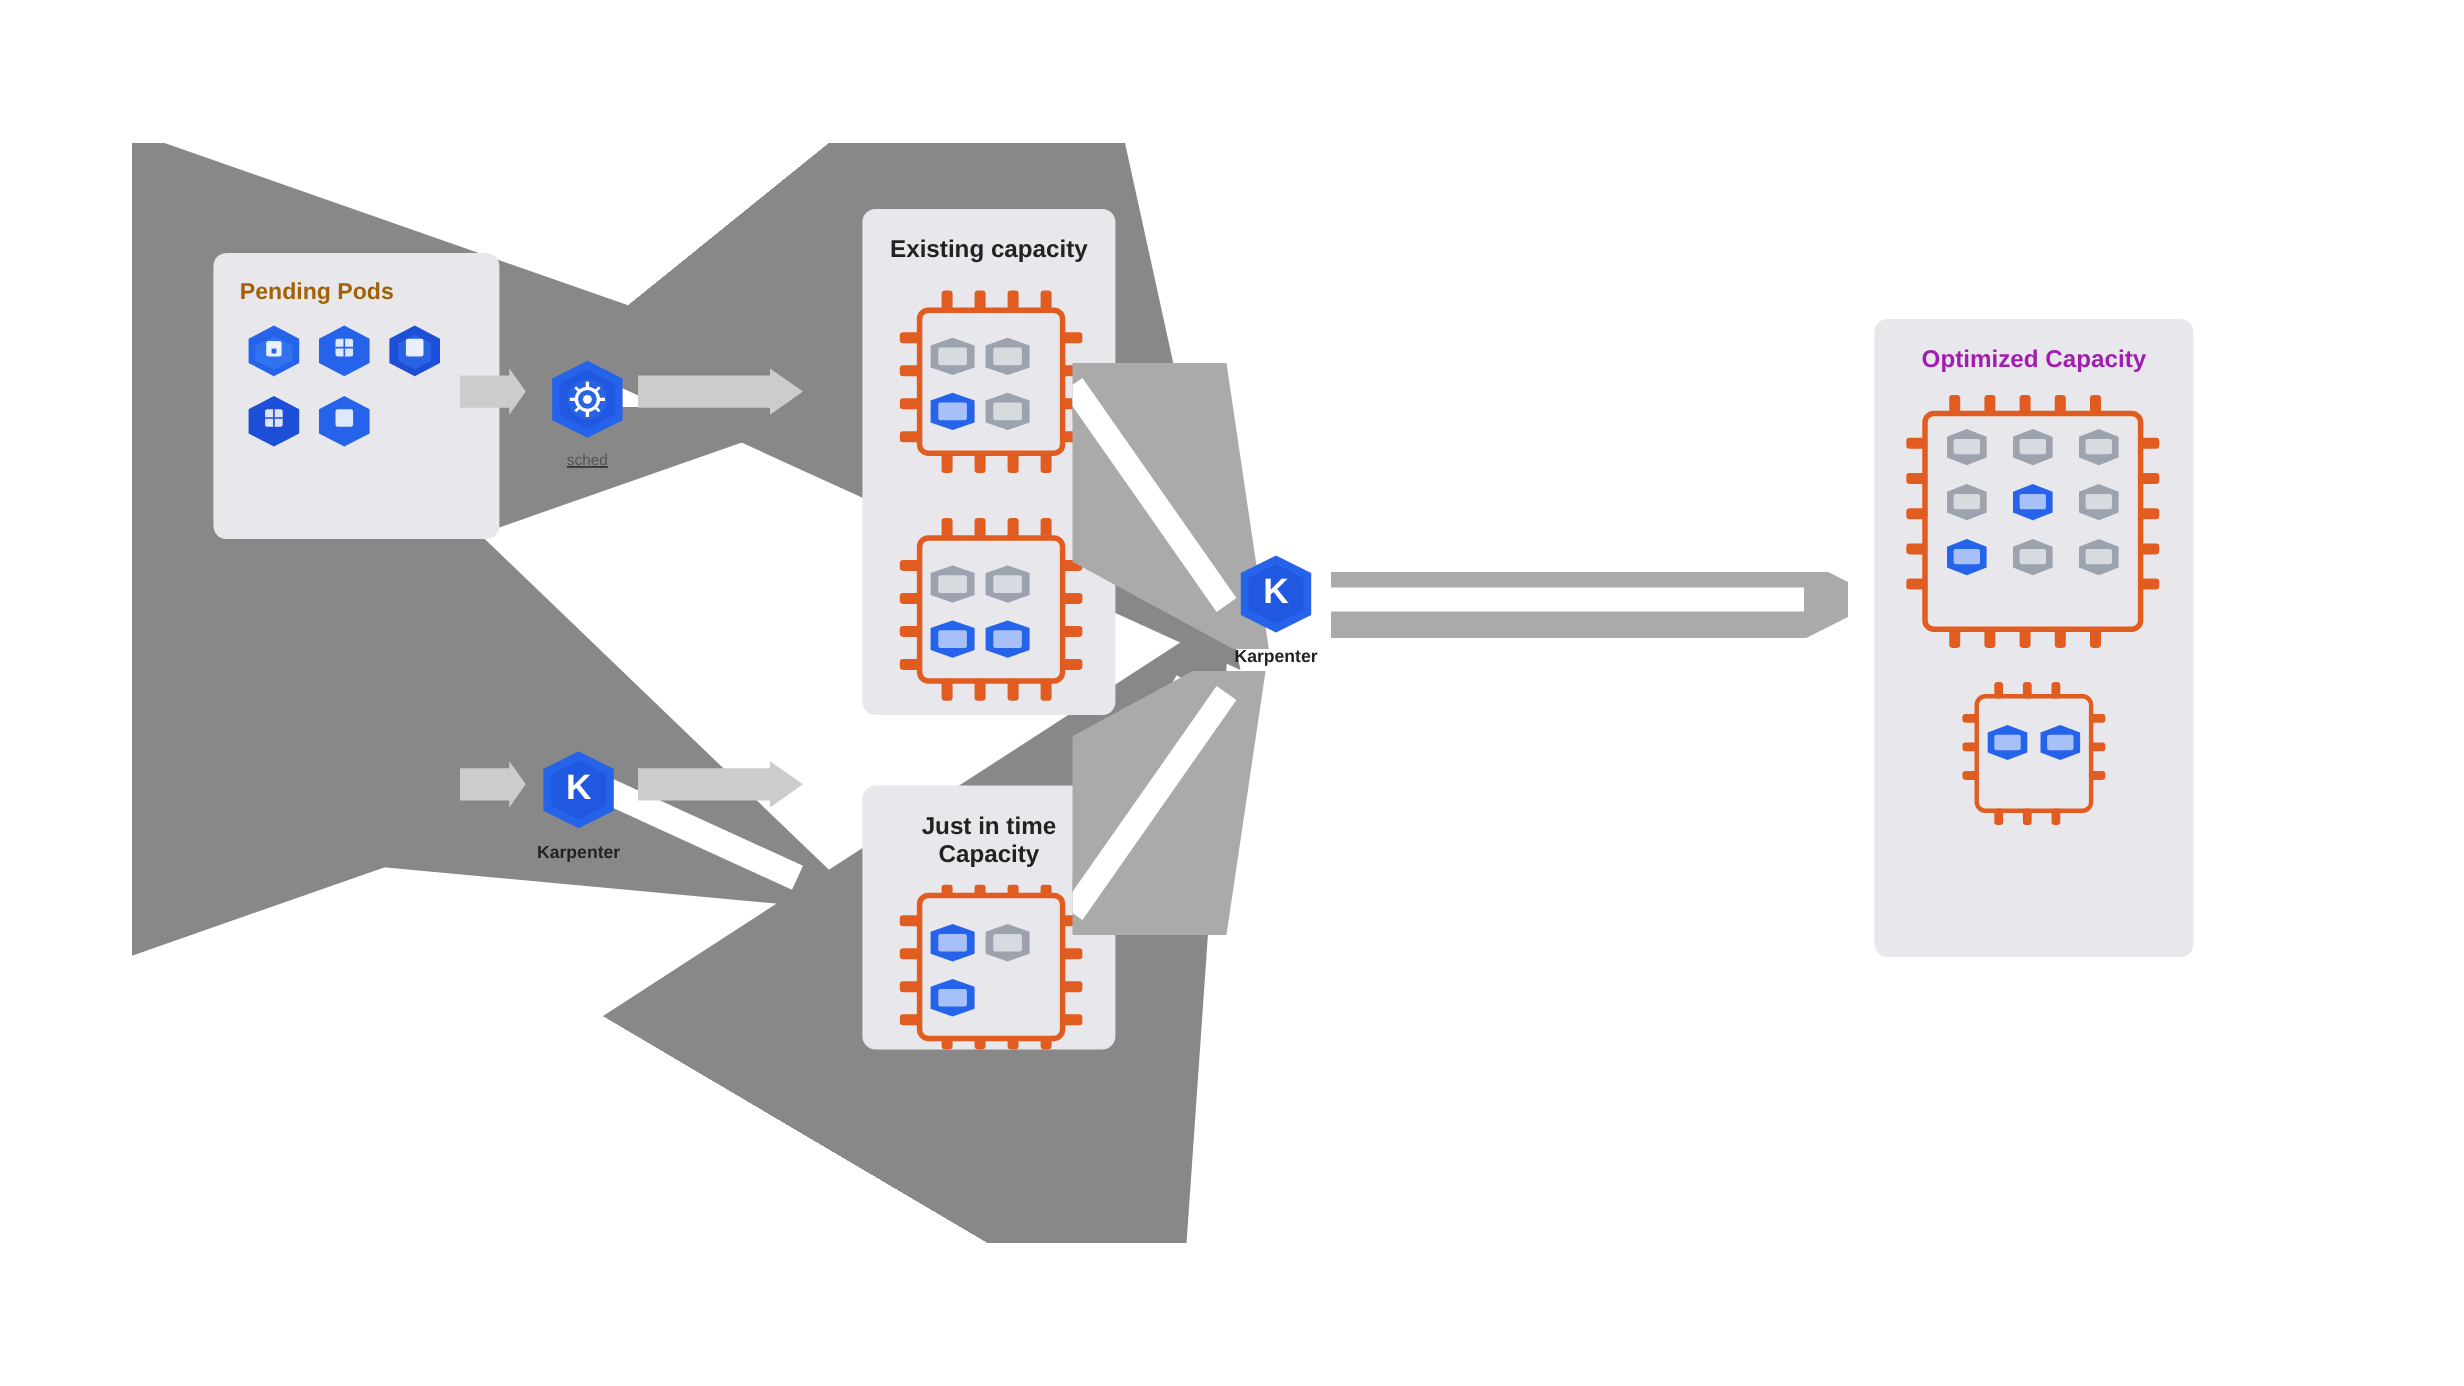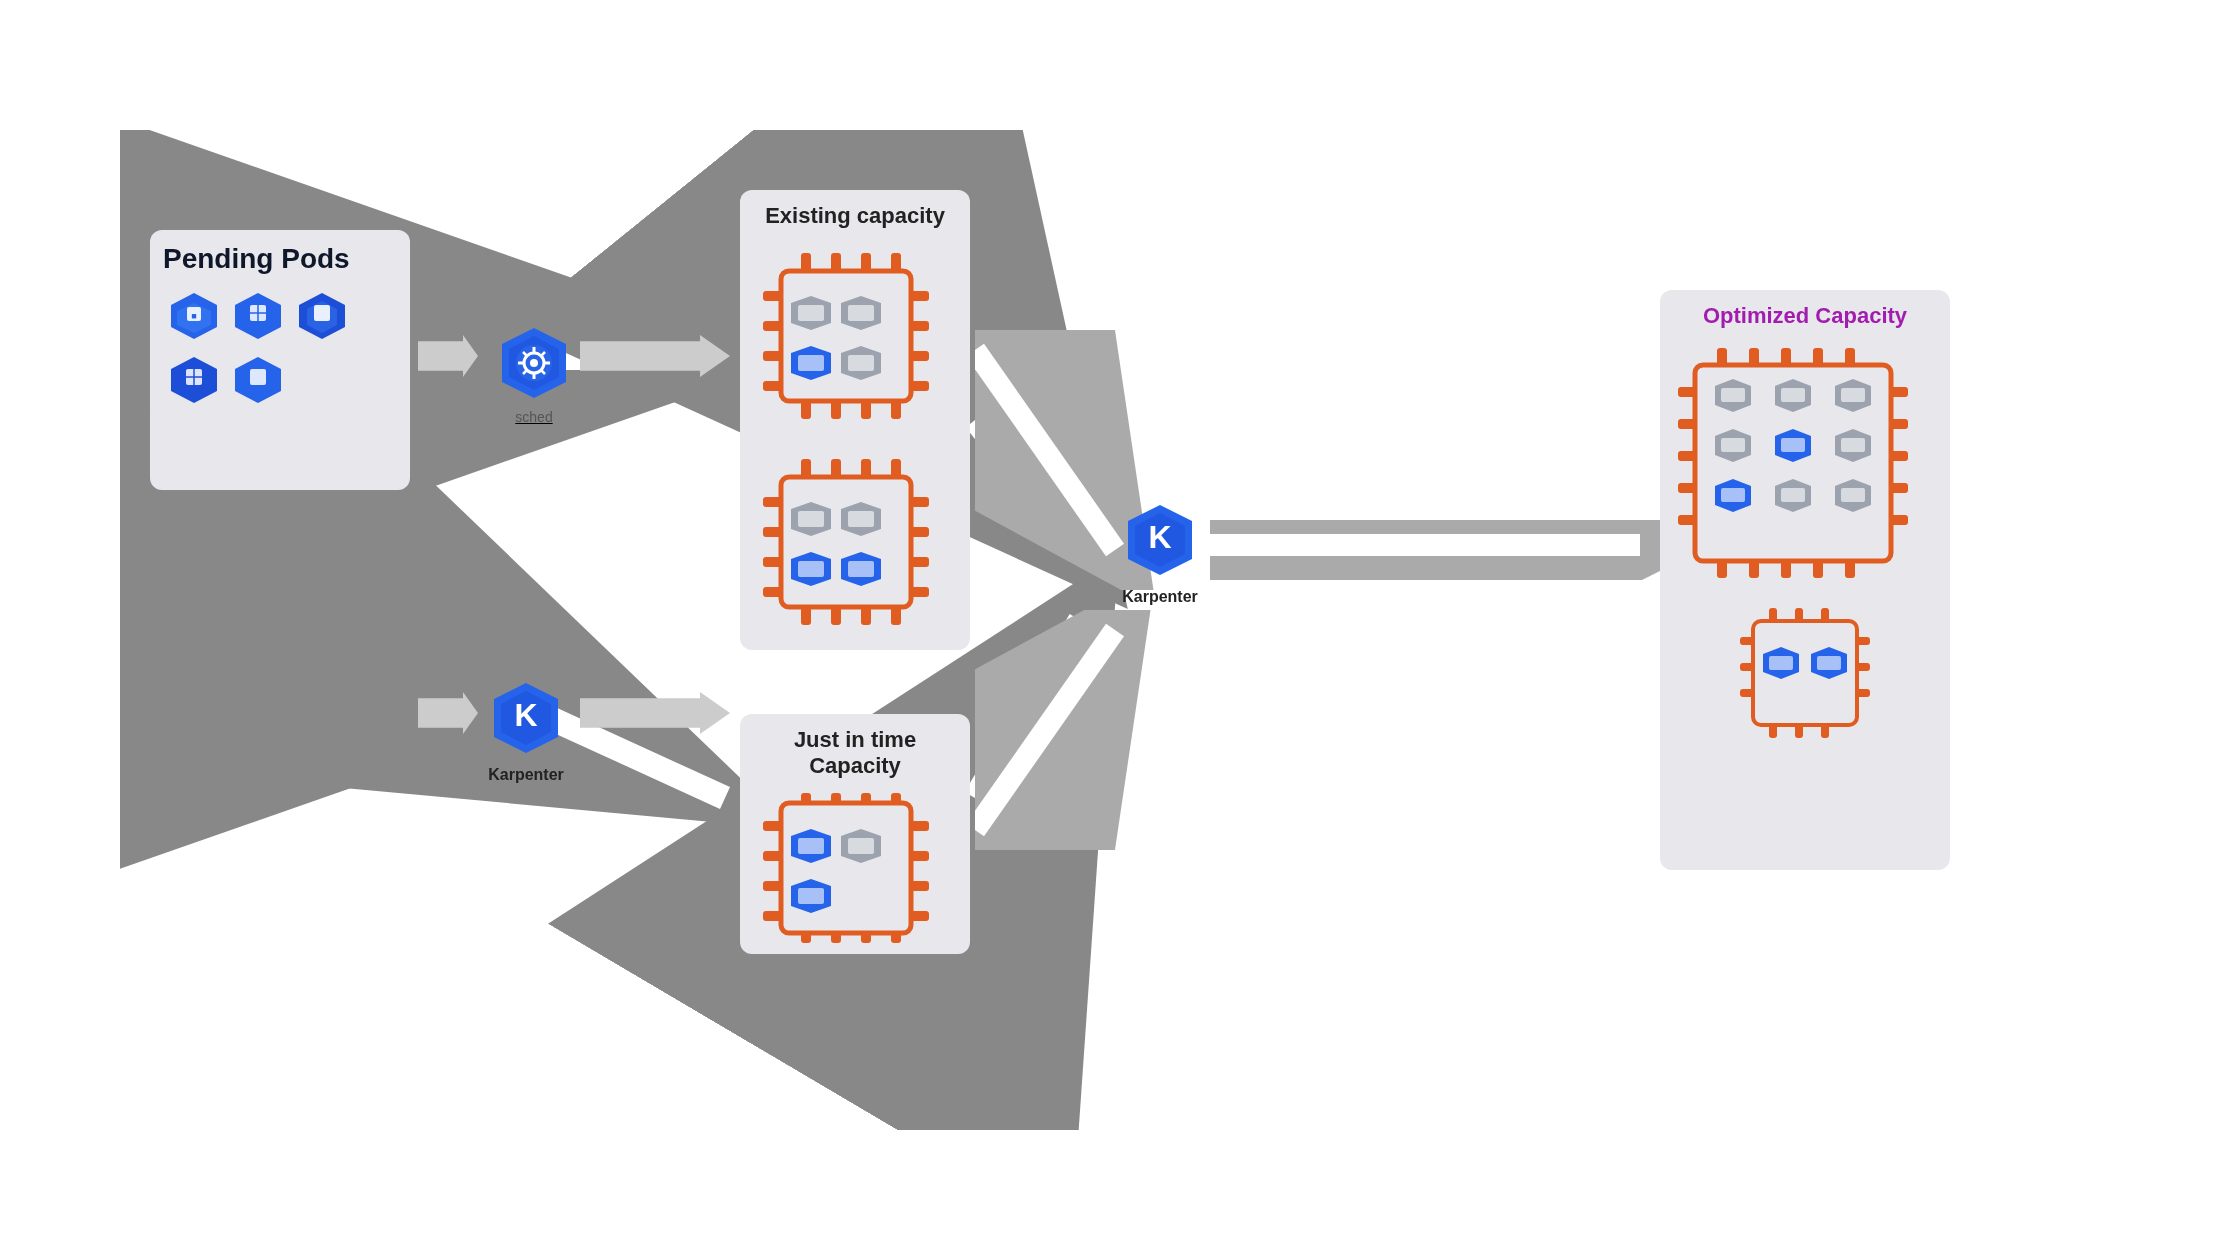--- a/index.html
+++ b/index.html
@@ -23,34 +23,35 @@
       position: relative;
       width: 2000px;
       height: 1000px;
     }
 
     
     .box {
       position: absolute;
       background: #e8e8ec;
       border-radius: 12px;
-      padding: 13px;
+      padding: 24px;
+      margin-left: 44px;
     }
 
     
     .pending-pods-box {
       left: 30px;
       top: 100px;
       width: 260px;
       height: 260px;
     }
     .pending-pods-box .box-title {
-      font-size: 28px;
+      font-size: 21px;
       font-weight: bold;
-      color: #0f172a;
+      color: #a16207;
       margin-bottom: 14px;
     }
 
     
     .unschedulable-pods-box {
       left: 30px;
       top: 460px;
       width: 260px;
       height: 260px;
     }

